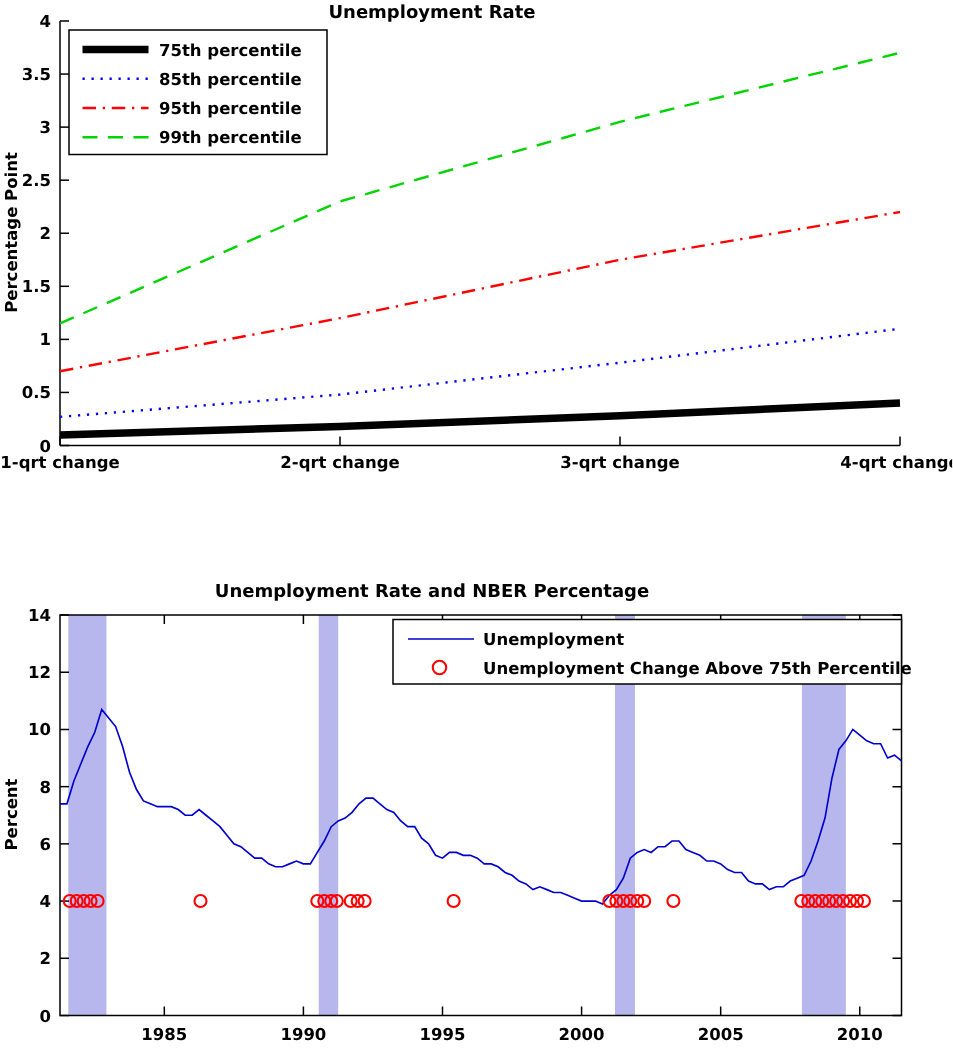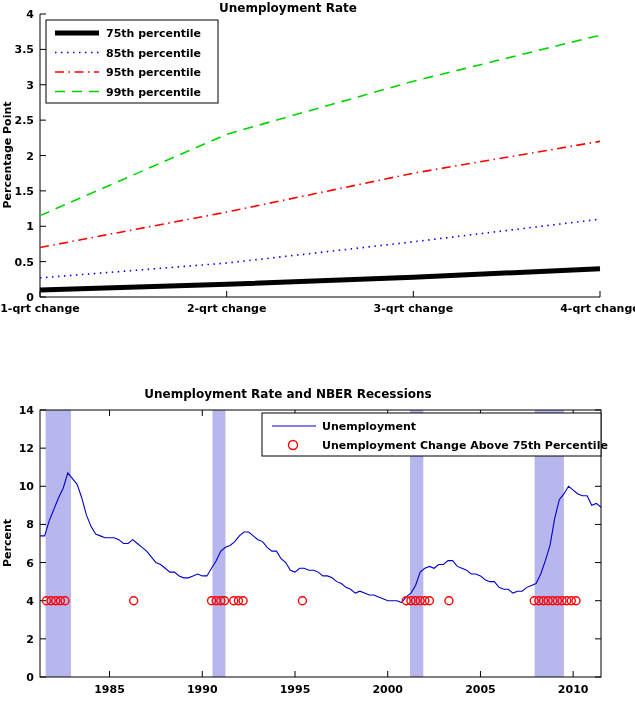--- a/index.html
+++ b/index.html
@@ -61,21 +61,21 @@
       <line x1="55" y1="33" x2="99" y2="33" stroke="#000000" stroke-width="5"></line>
       <text x="106" y="37" text-anchor="start">75th percentile</text>
       <line x1="55" y1="52.5" x2="99" y2="52.5" stroke="#0000ff" stroke-width="1.6" stroke-dasharray="1.5 4.5"></line>
       <text x="106" y="56.5" text-anchor="start">85th percentile</text>
       <line x1="55" y1="72" x2="99" y2="72" stroke="#ff0000" stroke-width="1.6" stroke-dasharray="9 4.5 1.5 4.5"></line>
       <text x="106" y="76" text-anchor="start">95th percentile</text>
       <line x1="55" y1="91.5" x2="99" y2="91.5" stroke="#00d400" stroke-width="1.6" stroke-dasharray="10 7"></line>
       <text x="106" y="95.5" text-anchor="start">99th percentile</text>
     </svg>
 
-  <div id="bottom-title" class="chart-title">Unemployment Rate and NBER Recessions</div>
+  <div id="bottom-title" class="chart-title">Unemployment Rate and NBER Percentage</div>
   <div id="bottom-ylabel" class="y-label">Percent</div>
   <svg id="bottom-chart-svg" width="635" height="364">
       <rect x="45.563636363635524" y="65" width="25.407272727274915" height="267" fill="#b7b7ed"></rect>
       <rect x="212.47272727272642" y="65" width="12.981818181819051" height="267" fill="#b7b7ed"></rect>
       <rect x="409.98181818181905" y="65" width="13.352727272727748" height="267" fill="#b7b7ed"></rect>
       <rect x="534.607272727274" y="65" width="29.301818181816884" height="267" fill="#b7b7ed"></rect>
       <rect x="40" y="65" width="561" height="267" fill="none" stroke="#000" stroke-width="1"></rect>
       <line x1="109.54545454545455" y1="332" x2="109.54545454545455" y2="326" stroke="#000" stroke-width="1"></line>
       <line x1="109.54545454545455" y1="65" x2="109.54545454545455" y2="71" stroke="#000" stroke-width="1"></line>
       <text x="109.54545454545455" y="348" text-anchor="middle">1985</text>

